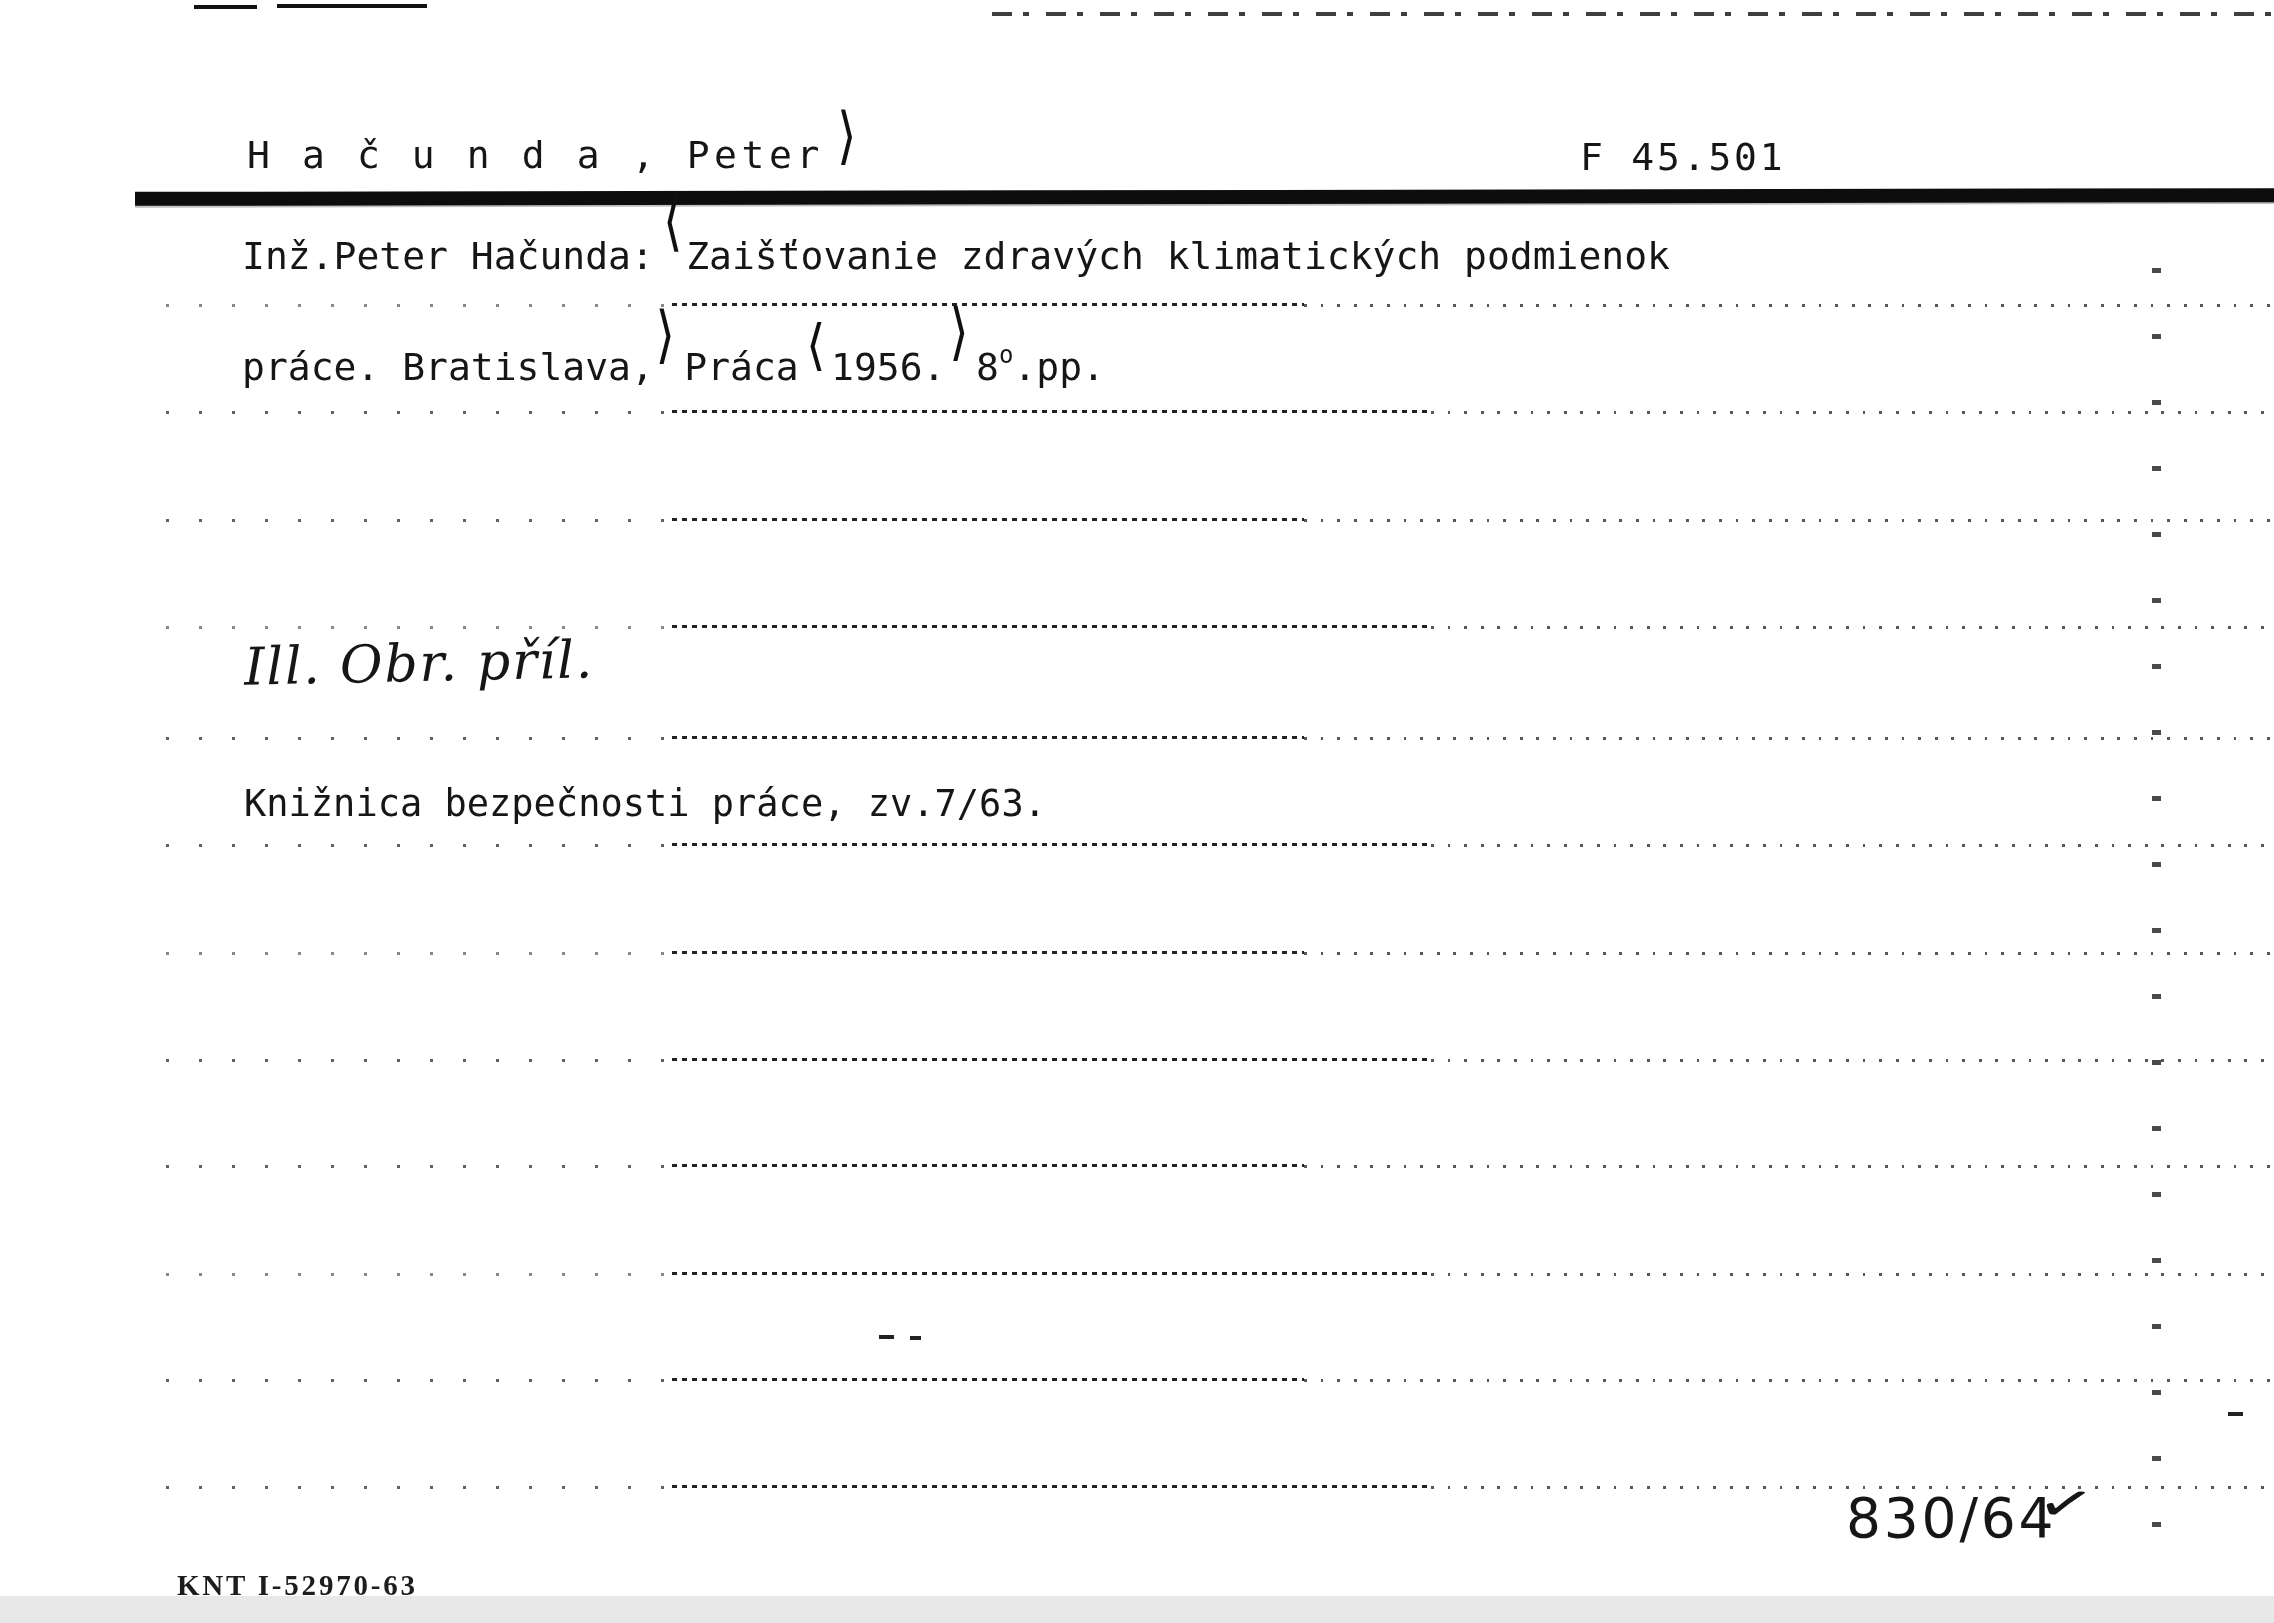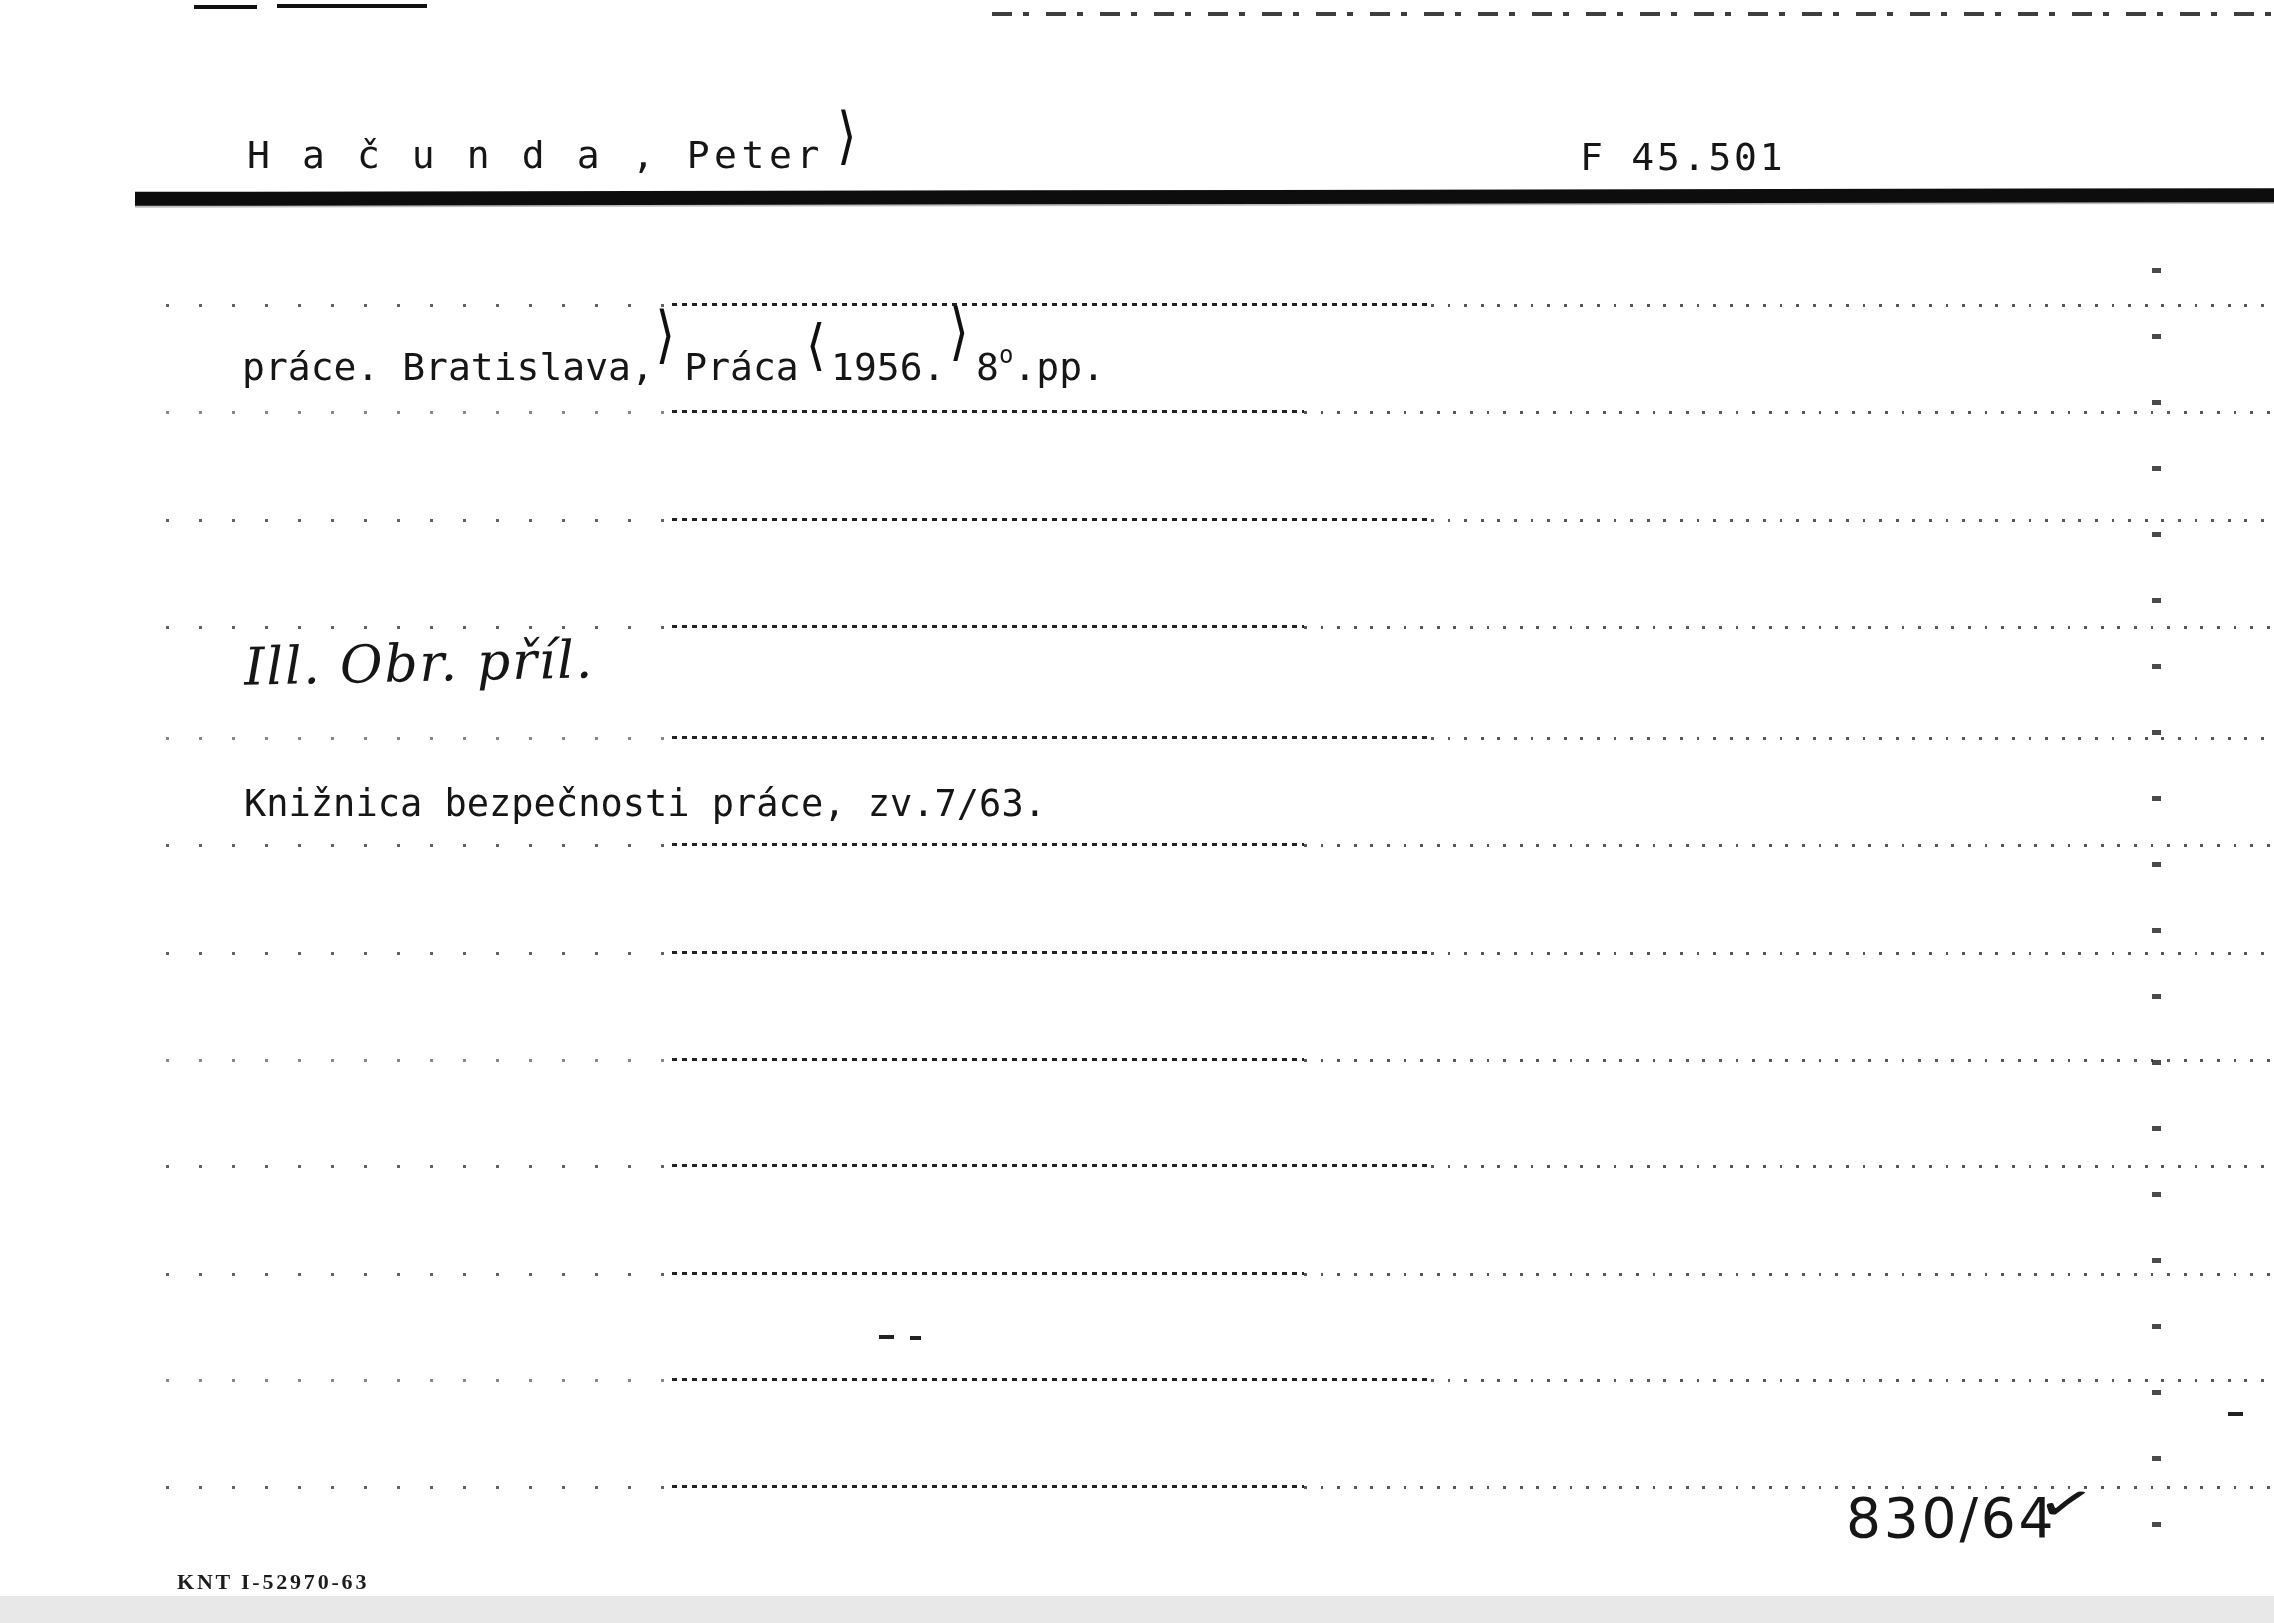--- a/index.html
+++ b/index.html
@@ -68,21 +68,21 @@
   }
   .check {
     position: absolute; left: 2045px; top: 1475px;
     font-family: "DejaVu Sans", sans-serif;
     font-size: 50px; font-weight: 700;
     transform: rotate(8deg) scaleX(1.4);
   }
   .form-number {
     position: absolute; left: 177px; top: 1569px;
     font-family: "Liberation Serif", serif; font-weight: 700;
-    font-size: 22px; letter-spacing: 2.8px; color: #1d1d1d;
+    font-size: 29px; letter-spacing: 2.8px; color: #1d1d1d;
   }
   
   .rule {
     position: absolute; left: 166px; width: 2108px; height: 3.7px;
     display: flex; align-items: flex-start;
   }
   .rule .sa {
     flex: 0 0 24%; height: 2.8px; margin-top: 0.9px; opacity: .8;
     background: repeating-linear-gradient(90deg, #3a3a3a 0 2.8px, transparent 2.8px 33px);
   }
@@ -110,20 +110,23 @@
   <div class="edge-dash d1"></div>
   <div class="edge-dash d2"></div>
   <div class="edge-top-right"></div>
 
   <div class="author-line">
     <span>H a č u n d a ,  Peter</span><span class="pen after-author">⟩</span>
   </div>
   <div class="call-number">F  45.501</div>
   <div class="divider"></div>
 
+  <div class="typed title-1">
+    <span>Inž.Peter Hačunda:</span><span class="pen before-title">⟨</span><span>Zaišťovanie zdravých klimatických podmienok</span>
+  </div>
 
   <div class="typed title-2">
     <span>práce. Bratislava,</span><span class="pen after-place">⟩</span><span>Práca</span><span class="pen before-year">⟨</span><span>1956.</span><span class="pen after-year">⟩</span><span>8</span><span class="fmt-sup">o</span><span>.pp.</span>
   </div>
 
   <div class="rule" style="top:303px">
       <i class="sa"></i>
       <i class="sb"></i>
       <i class="sc"></i>
     </div>

